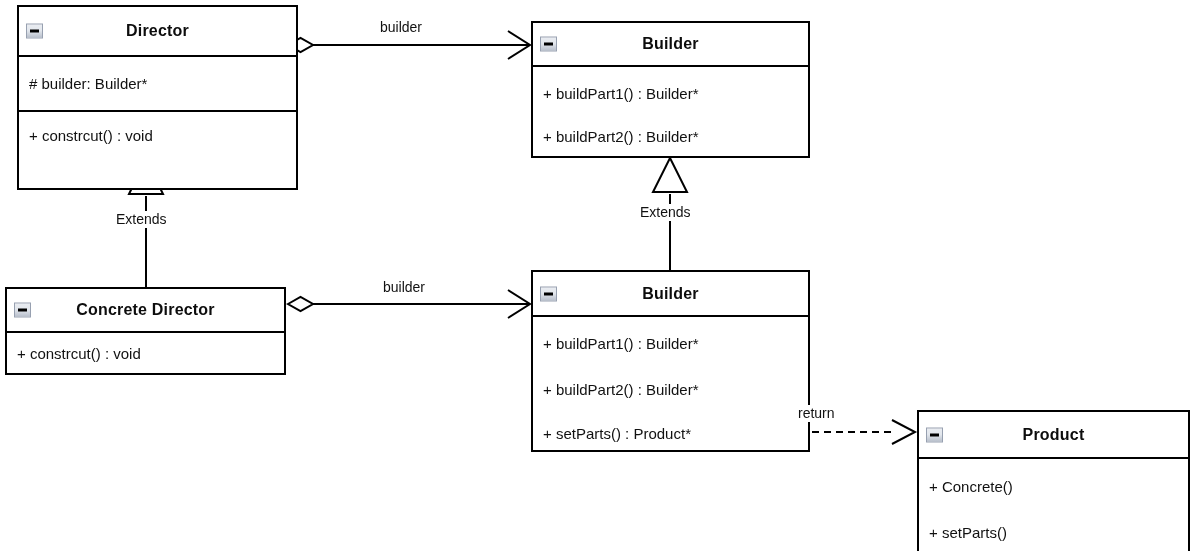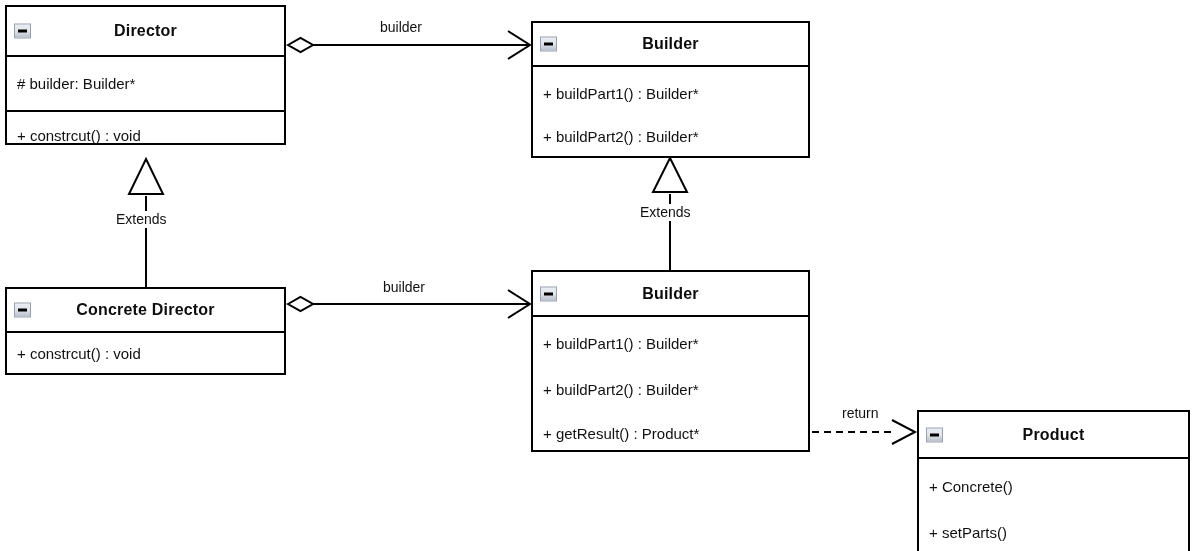--- a/index.html
+++ b/index.html
@@ -136,23 +136,23 @@
   </svg>
 
   <div class="edge-label" style="left:377px; top:19px;">builder</div>
 
   <div class="edge-label" style="left:380px; top:279px;">builder</div>
 
   <div class="edge-label" style="left:113px; top:211px;">Extends</div>
 
   <div class="edge-label" style="left:637px; top:204px;">Extends</div>
 
-  <div class="edge-label" style="left:839px; top:405px;">return</div>
-
-  <div class="uml-class" style="left:5px; top:5px; width:281px; height:140px;">
+  <div class="edge-label" style="left:795px; top:405px;">return</div>
+
+  <div class="uml-class" style="left:17px; top:5px; width:281px; height:185px;">
     <div class="uml-header" style="height:50px;">
       <span class="collapse-icon">
           <span class="bar"></span>
         </span>
       <span class="uml-title">Director</span>
     </div>
     <div class="uml-compartment" style="height:53px;">
       <div class="uml-member" style="height:100%;border-radius:21px;"># builder: Builder*</div>
     </div>
     <div class="uml-compartment" style="height:48px;">
@@ -188,21 +188,21 @@
   <div class="uml-class" style="left:531px; top:270px; width:279px; height:182px;">
     <div class="uml-header" style="height:45px;">
       <span class="collapse-icon">
           <span class="bar"></span>
         </span>
       <span class="uml-title">Builder</span>
     </div>
     <div class="uml-compartment" style="height:133px; padding-top:4px;">
       <div class="uml-member" style="height:45px;">+ buildPart1() : Builder*</div>
       <div class="uml-member" style="height:46px;">+ buildPart2() : Builder*</div>
-      <div class="uml-member" style="height:42px;">+ getResult() : Product*</div>
+      <div class="uml-member" style="height:42px;">+ setParts() : Product*</div>
     </div>
   </div>
 
   <div class="uml-class" style="left:917px; top:410px; width:273px; height:148px;">
     <div class="uml-header" style="height:47px;">
       <span class="collapse-icon">
           <span class="bar"></span>
         </span>
       <span class="uml-title">Product</span>
     </div>

